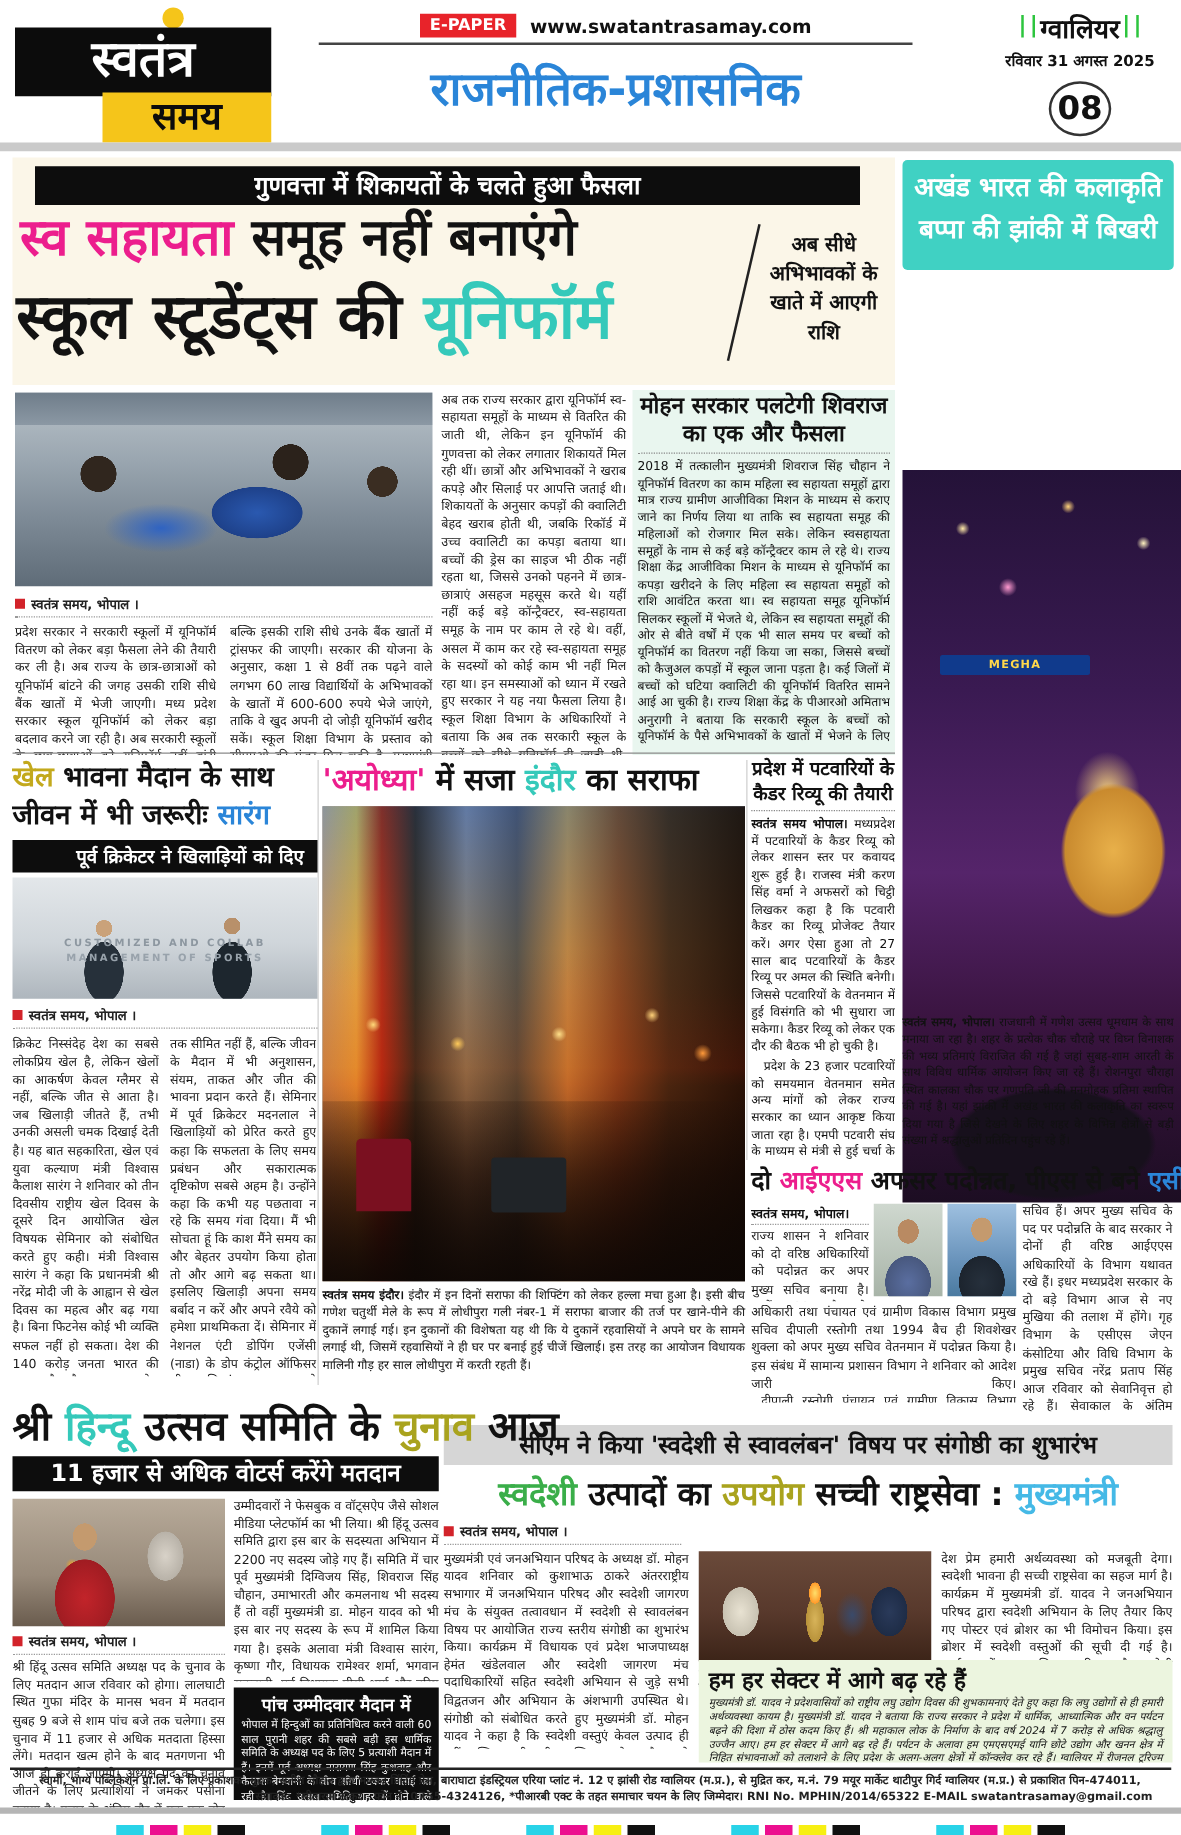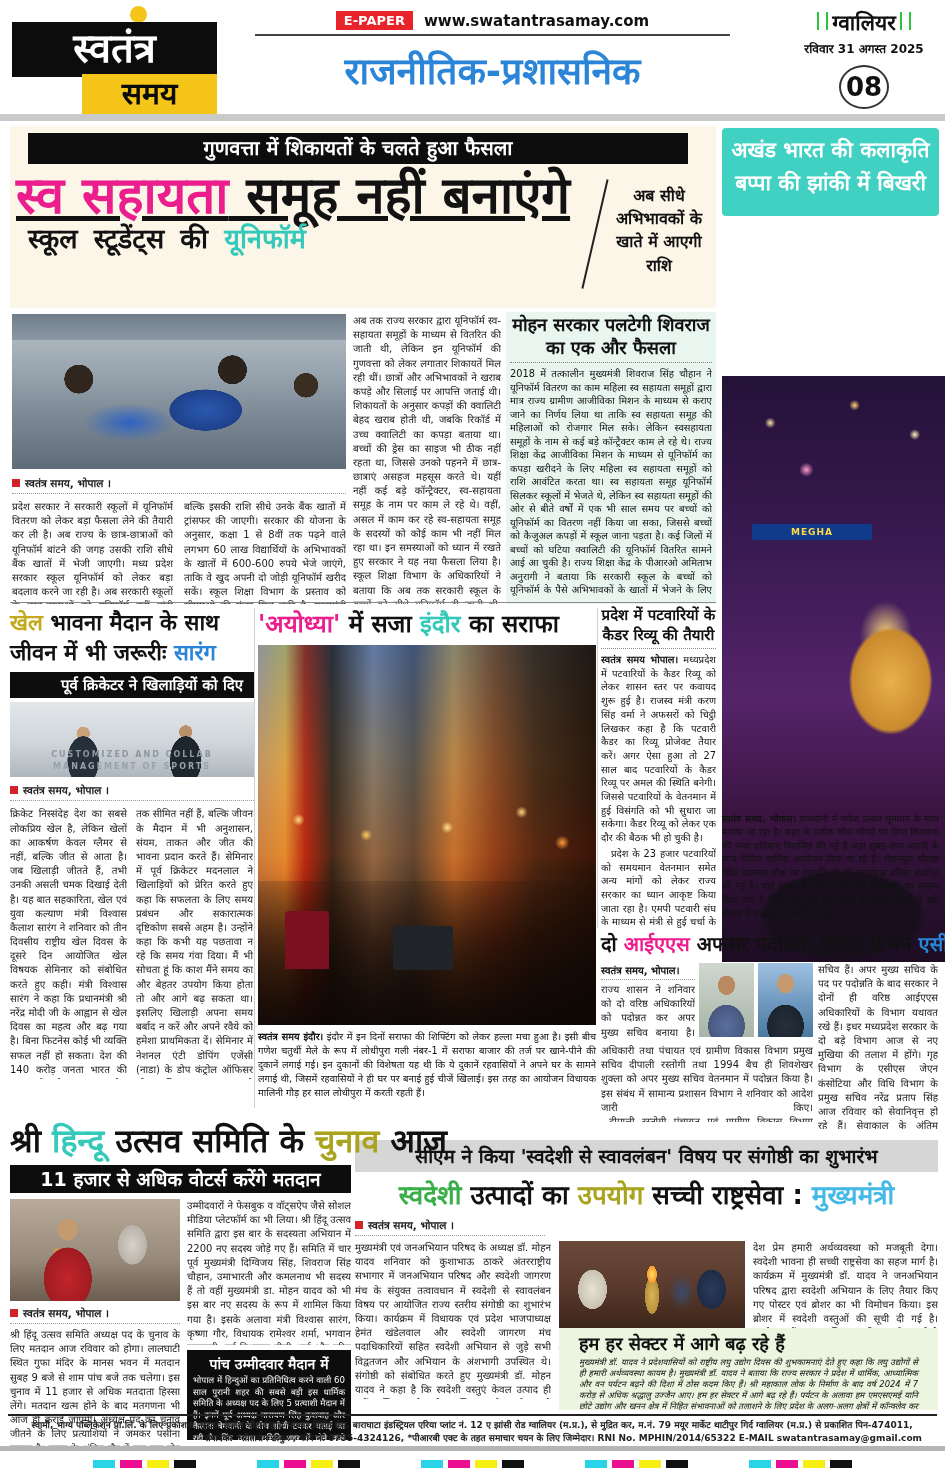--- a/index.html
+++ b/index.html
@@ -49,24 +49,24 @@
       <span style="display:inline-block;width:7px;height:18px;border-left:2px solid #2dc53e;border-right:2px solid #2dc53e;margin-right:4px;"></span><span>ग्वालियर</span><span style="display:inline-block;width:7px;height:18px;border-left:2px solid #2dc53e;border-right:2px solid #2dc53e;margin-left:4px;"></span>
     </div>
     <div style="font-weight:bold;font-size:12px;margin-top:4px;">रविवार 31 अगस्त 2025</div>
     <div style="width:46px;height:40px;border:2px solid #333;border-radius:50%;margin:8px auto 0;font-size:26px;font-weight:bold;line-height:40px;">08</div>
   </div>
 
   <div class="abs" style="left:0;top:114px;width:945px;height:7px;background:#cacaca;"></div>
 
   <div class="abs" style="left:10px;top:126px;width:706px;height:182px;background:#fbf6e8;"></div>
   <div class="abs blackbar" style="left:28px;top:133px;width:660px;height:31px;font-size:20px;line-height:31px;">गुणवत्ता में शिकायतों के चलते हुआ फैसला</div>
-  <div class="abs nowrap" style="left:16px;top:170px;width:578px;font-weight:bold;font-size:51px;line-height:1.0;text-decoration:underline;">
+  <div class="abs nowrap" style="left:16px;top:170px;width:578px;font-weight:bold;font-size:41px;line-height:1.0;">
     <span style="color:#ec1e8d;">स्व सहायता</span><span style="color:#121212;"> समूह नहीं बनाएंगे</span>
   </div>
-  <div class="abs nowrap" style="left:28px;top:228px;width:578px;font-weight:bold;font-size:27px;line-height:1.0;font-family:Liberation Mono, monospace;">
+  <div class="abs nowrap" style="left:13px;top:228px;width:578px;font-weight:bold;font-size:50px;line-height:1.0;">
     <span style="color:#121212;">स्कूल स्टूडेंट्स की </span><span style="color:#35c9ba;">यूनिफॉर्म</span>
   </div>
   <div class="abs" style="left:594px;top:178px;width:2px;height:112px;background:#222;transform:rotate(13deg);"></div>
   <div class="abs" style="left:608px;top:184px;width:102px;font-weight:bold;font-size:16px;line-height:1.45;text-align:center;">अब सीधे अभिभावकों के खाते में आएगी राशि</div>
 
   <div class="abs photo" style="left:12px;top:314px;width:334px;height:155px;background:
       radial-gradient(60px 34px at 58% 62%, #2a59b0 0%, #1e418a 60%, transparent 61%),
       radial-gradient(70px 30px at 35% 70%, #2f63c2 0%, transparent 65%),
       radial-gradient(26px 26px at 20% 42%, #30261e 0%, #30261e 55%, transparent 56%),
       radial-gradient(26px 26px at 66% 36%, #2b221b 0%, #2b221b 55%, transparent 56%),
@@ -108,21 +108,21 @@
   <div class="abs hairline" style="left:10px;top:602px;width:706px;height:1px;"></div>
   <div class="abs col-rule" style="left:254px;top:608px;height:500px;"></div>
   <div class="abs col-rule" style="left:597px;top:608px;height:320px;"></div>
 
   <div class="abs" style="left:10px;top:608px;width:244px;">
     <div class="nowrap" style="font-weight:bold;font-size:22px;line-height:1.35;">
       <div><span style="color:#c3a91c;">खेल</span><span> भावना मैदान के साथ</span></div>
       <div><span>जीवन में भी जरूरीः </span><span style="color:#2a85d8;">सारंग</span></div>
     </div>
     <div class="blackbar" style="margin-top:5px;height:26px;font-size:15px;line-height:26px;padding-left:40px;">पूर्व क्रिकेटर ने खिलाड़ियों को दिए टिप्स</div>
-    <div class="photo" style="margin-top:4px;width:244px;height:75px;background:
+    <div class="photo" style="margin-top:4px;width:244px;height:97px;background:
         radial-gradient(26px 40px at 30% 78%, #26303a 0%, #26303a 60%, transparent 61%),
         radial-gradient(26px 40px at 72% 78%, #1d262e 0%, #1d262e 60%, transparent 61%),
         radial-gradient(12px 12px at 30% 42%, #caa27a 0%, #caa27a 55%, transparent 56%),
         radial-gradient(12px 12px at 72% 40%, #b8906a 0%, #b8906a 55%, transparent 56%),
         linear-gradient(180deg,#e3e7ea 0%,#cfd5da 55%,#aeb6bd 100%);">
       <div style="position:absolute;left:0;top:48px;width:100%;text-align:center;color:#8d97a0;font-size:8px;letter-spacing:2px;font-weight:bold;">CUSTOMIZED AND COLLAB</div>
       <div style="position:absolute;left:0;top:60px;width:100%;text-align:center;color:#98a2ab;font-size:8px;letter-spacing:2px;font-weight:bold;">MANAGEMENT OF SPORTS</div>
     </div>
     <div class="byline" style="margin-top:6px;"><span class="sq"></span><span>स्वतंत्र समय, भोपाल ।</span></div>
     <div style="display:flex;gap:9px;margin-top:6px;">
@@ -237,21 +237,21 @@
             radial-gradient(8px 14px at 50% 38%, #ffdf6a 0%, #ff9a2a 60%, transparent 61%),
             radial-gradient(10px 26px at 50% 62%, #d8b45a 0%, #b8923a 70%, transparent 71%),
             radial-gradient(22px 30px at 18% 55%, #e8e2d2 0%, #c8c2b2 65%, transparent 66%),
             radial-gradient(22px 30px at 82% 55%, #2a3a5a 0%, #1e2c46 65%, transparent 66%),
             radial-gradient(20px 28px at 66% 58%, #3a4a6a 0%, transparent 66%),
             linear-gradient(180deg,#6a4a3a 0%,#58392c 55%,#3c2418 100%);"></div>
         <div class="bold" style="font-size:9.4px;line-height:1.35;margin-top:3px;">आसपास के लोगों को भी इसके लिए प्रेरित करना चाहिए। यहां</div>
       </div>
       <div class="jt ovh body-txt" style="width:185px;height:92px;">देश प्रेम हमारी अर्थव्यवस्था को मजबूती देगा। स्वदेशी भावना ही सच्ची राष्ट्रसेवा का सहज मार्ग है। कार्यक्रम में मुख्यमंत्री डॉ. यादव ने जनअभियान परिषद द्वारा स्वदेशी अभियान के लिए तैयार किए गए पोस्टर एवं ब्रोशर का भी विमोचन किया। इस ब्रोशर में स्वदेशी वस्तुओं की सूची दी गई है। कार्यक्रम में जन अभियान परिषद और स्वदेशी जागरण मंच के मध्य स्वदेशी उत्पादों के प्रचार-प्रसार की जनजागृति के लिए एक समझौता ज्ञापन (एमओयू) पर हस्ताक्षर किए गए। मुख्यमंत्री डॉ. यादव की उपस्थिति में इस एमओयू का दोनों संगठनों द्वारा परस्पर आदान-प्रदान भी किया गया।</div>
     </div>
-    <div class="abs" style="left:204px;top:152px;width:379px;height:82px;background:#ecf5df;padding:3px 20px;box-sizing:border-box;overflow:hidden;">
+    <div class="abs" style="left:204px;top:152px;width:379px;height:82px;background:#ecf5df;padding:3px 8px;box-sizing:border-box;overflow:hidden;">
       <div style="font-weight:bold;font-size:18px;">हम हर सेक्टर में आगे बढ़ रहे हैं</div>
       <div class="jt" style="font-size:8.4px;line-height:1.3;font-style:italic;margin-top:2px;">मुख्यमंत्री डॉ. यादव ने प्रदेशवासियों को राष्ट्रीय लघु उद्योग दिवस की शुभकामनाएं देते हुए कहा कि लघु उद्योगों से ही हमारी अर्थव्यवस्था कायम है। मुख्यमंत्री डॉ. यादव ने बताया कि राज्य सरकार ने प्रदेश में धार्मिक, आध्यात्मिक और वन पर्यटन बढ़ने की दिशा में ठोस कदम किए हैं। श्री महाकाल लोक के निर्माण के बाद वर्ष 2024 में 7 करोड़ से अधिक श्रद्धालु उज्जैन आए। हम हर सेक्टर में आगे बढ़ रहे हैं। पर्यटन के अलावा हम एमएसएमई यानि छोटे उद्योग और खनन क्षेत्र में निहित संभावनाओं को तलाशने के लिए प्रदेश के अलग-अलग क्षेत्रों में कॉन्क्लेव कर रहे हैं। ग्वालियर में रीजनल टूरिज्म कॉन्क्लेव आयोजित की गई है। यह क्रम आगे भी जारी रहेगा। उन्होंने कहा कि हम प्रदेश में रोजगारपरक उद्योग स्थापित करने वाले उद्योगपतियों और निवेशकों को रियायती दरों पर भूमि, बिजली, पानी के साथ-साथ प्रति श्रमिक 5 हजार रुपए प्रोत्साहन राशि भी दे रहे हैं।</div>
     </div>
   </div>
 
   <div class="abs" style="left:8px;top:1414px;width:929px;height:2px;background:#222;"></div>
   <div class="abs" style="left:22px;top:1419px;width:900px;text-align:center;font-size:9px;line-height:1.4;font-weight:bold;color:#222;">स्वामी, भाग्य पब्लिकेशन प्रा.लि. के लिए प्रकाशक, मुद्रक, सतीश चौहान द्वारा भास्कर प्रिंटिंग प्रेस, बाराघाटा इंडस्ट्रियल एरिया प्लांट नं. 12 ए झांसी रोड ग्वालियर (म.प्र.), से मुद्रित कर, म.नं. 79 मयूर मार्केट थाटीपुर गिर्द ग्वालियर (म.प्र.) से प्रकाशित पिन-474011,</div>
   <div class="abs" style="left:22px;top:1432px;width:900px;text-align:right;font-size:9px;line-height:1.4;font-weight:bold;color:#222;">संपादक: *सीताराम ठाकुर , फोन नं. 0755-4324126, *पीआरबी एक्ट के तहत समाचार चयन के लिए जिम्मेदार। RNI No. MPHIN/2014/65322  E-MAIL swatantrasamay@gmail.com</div>
   <div class="abs" style="left:0;top:1446px;width:945px;height:5px;background:#b5b5b5;"></div>
   <div class="abs" style="left:0;top:1453px;width:945px;text-align:center;">

